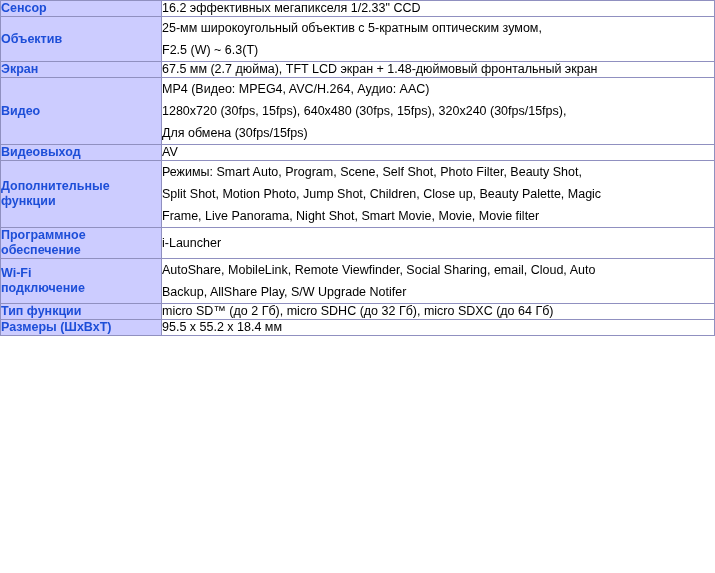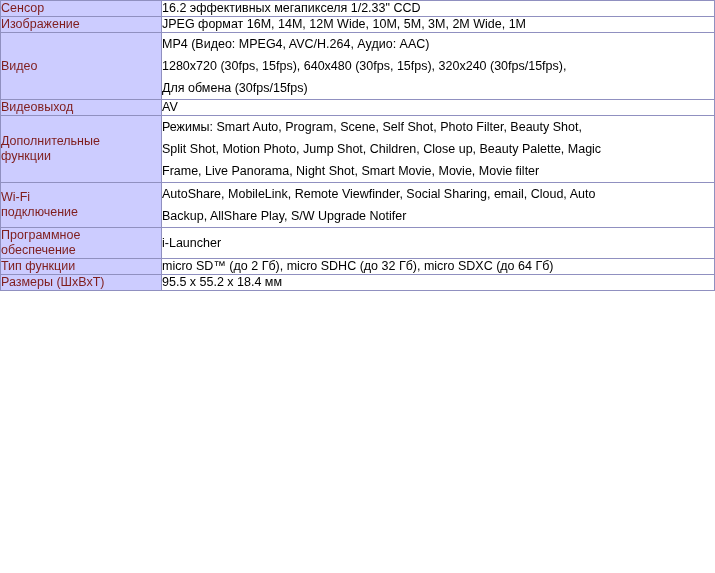--- a/index.html
+++ b/index.html
@@ -20,23 +20,23 @@
     border: 1px solid #9090c0;
   }
   table.spec td {
     border: 1px solid #9090c0;
     vertical-align: middle;
     padding: 0;
   }
   td.label {
     width: 160px;
     background: #ccccff;
-    font-weight: normal;
+    font-weight: bold;
     font-size: 12.5px;
-    color: #7f1d1d;
+    color: #1d4ed8;
     padding: 4px 6px 4px 7px;
     line-height: 15px;
   }
   td.value {
     background: #ffffff;
     font-size: 12.5px;
     color: #000000;
     padding: 4px 6px 4px 6px;
     line-height: 15px;
   }
@@ -59,24 +59,33 @@
       <tr>
         <td class="label">
           <span class="line">Сенсор</span>
         </td>
         <td class="value">
           <span class="line">16.2 эффективных мегапикселя 1/2.33" CCD</span>
         </td>
       </tr>
       <tr>
         <td class="label">
-          <span class="line">Изображение</span>
+          <span class="line">Объектив</span>
+        </td>
+        <td class="value tall-lines">
+          <span class="line">25-мм широкоугольный объектив с 5-кратным оптическим зумом,</span>
+          <span class="line">F2.5 (W) ~ 6.3(T)</span>
+        </td>
+      </tr>
+      <tr>
+        <td class="label">
+          <span class="line">Экран</span>
         </td>
         <td class="value">
-          <span class="line">JPEG формат 16M, 14M, 12M Wide, 10M, 5M, 3M, 2M Wide, 1M</span>
+          <span class="line">67.5 мм (2.7 дюйма), TFT LCD экран + 1.48-дюймовый фронтальный экран</span>
         </td>
       </tr>
       <tr>
         <td class="label">
           <span class="line">Видео</span>
         </td>
         <td class="value tall-lines">
           <span class="line">MP4 (Видео: MPEG4, AVC/H.264, Аудио: AAC)</span>
           <span class="line">1280x720 (30fps, 15fps), 640x480 (30fps, 15fps), 320x240 (30fps/15fps),</span>
           <span class="line">Для обмена  (30fps/15fps)</span>
@@ -96,35 +105,35 @@
           <span class="line">функции</span>
         </td>
         <td class="value tall-lines">
           <span class="line">Режимы: Smart Auto, Program, Scene, Self Shot, Photo Filter, Beauty Shot,</span>
           <span class="line">Split Shot, Motion Photo, Jump Shot, Children, Close up, Beauty Palette, Magic</span>
           <span class="line">Frame, Live Panorama, Night Shot, Smart Movie, Movie, Movie filter</span>
         </td>
       </tr>
       <tr>
         <td class="label">
+          <span class="line">Программное</span>
+          <span class="line">обеспечение</span>
+        </td>
+        <td class="value">
+          <span class="line">i-Launcher</span>
+        </td>
+      </tr>
+      <tr>
+        <td class="label">
           <span class="line">Wi-Fi</span>
           <span class="line">подключение</span>
         </td>
         <td class="value tall-lines">
           <span class="line">AutoShare, MobileLink, Remote Viewfinder, Social Sharing, email, Cloud, Auto</span>
           <span class="line">Backup, AllShare Play, S/W Upgrade Notifer</span>
-        </td>
-      </tr>
-      <tr>
-        <td class="label">
-          <span class="line">Программное</span>
-          <span class="line">обеспечение</span>
-        </td>
-        <td class="value">
-          <span class="line">i-Launcher</span>
         </td>
       </tr>
       <tr>
         <td class="label">
           <span class="line">Тип функции</span>
         </td>
         <td class="value">
           <span class="line">micro SD™ (до 2 Гб), micro SDHC (до 32 Гб), micro SDXC (до 64 Гб)</span>
         </td>
       </tr>

